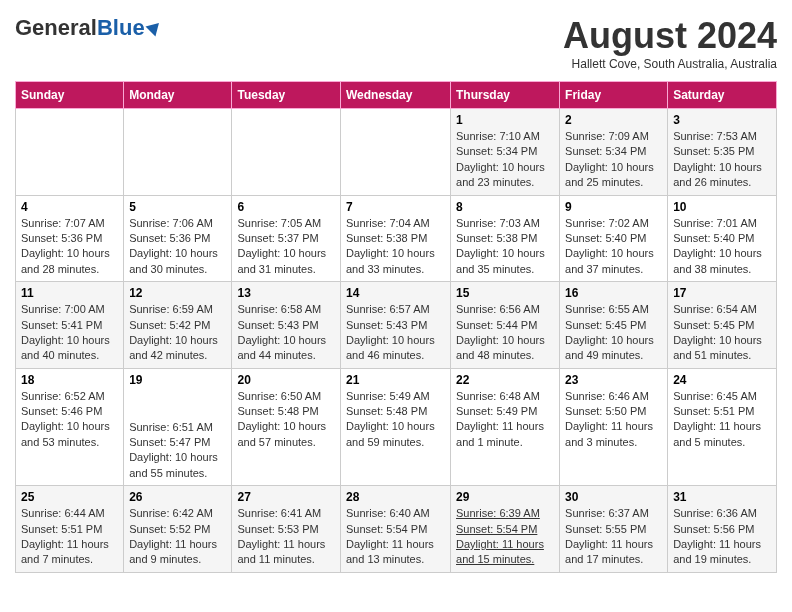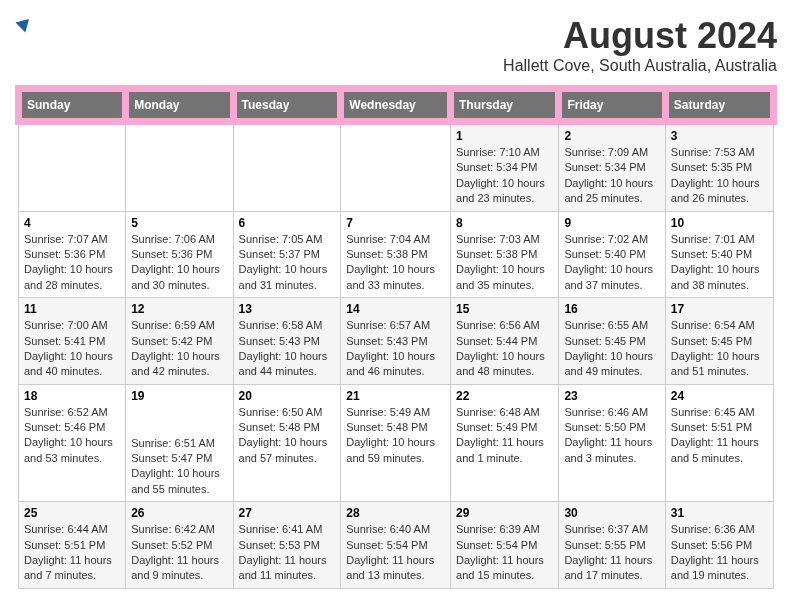--- a/index.html
+++ b/index.html
@@ -33,35 +33,35 @@
     }
     .title-area {
       text-align: right;
     }
     .main-title {
       font-size: 36px;
       font-weight: bold;
       color: #333;
     }
     .subtitle {
-      font-size: 16px;
+      font-size: 12px;
       color: #333;
     }
     table {
       width: 100%;
       border-collapse: collapse;
       font-size: 11px;
     }
     thead th {
-      background: #737373;
+      background: #be185d;
       color: #fff;
       padding: 6px 5px;
       text-align: left;
       font-size: 12px;
-      border: 7px solid #f9a8d4;
+      border: 1px solid #f9a8d4;
     }
     tbody td {
       border: 1px solid #ccc;
       vertical-align: top;
       padding: 4px 5px;
       height: 80px;
       width: 113px;
     }
     tbody tr:nth-child(odd) td {
       background: #f5f5f5;
@@ -80,20 +80,23 @@
       font-size: 11px;
     }
     .empty { background: #fff !important; }
   </style>
 </head>
 <body>
 
 <div class="header-area">
   <div class="logo">
     <div class="logo-row">
+      <span class="logo-text">
+        <span class="logo-general">General</span><span class="logo-blue">Blue</span>
+      </span>
       <svg width="18" height="18" viewBox="0 0 18 18">
         <polygon points="9,2 16,14 2,14" fill="#1a5fa8" transform="rotate(45, 9, 9)"></polygon>
       </svg>
     </div>
   </div>
   <div class="title-area">
     <div class="main-title">August 2024</div>
     <div class="subtitle">Hallett Cove, South Australia, Australia</div>
   </div>
 </div>
@@ -315,21 +318,21 @@
         </td>
         <td>
           <div class="day-num">28</div>
           <div class="day-info" style="white-space: pre-line;">Sunrise: 6:40 AM
 Sunset: 5:54 PM
 Daylight: 11 hours
 and 13 minutes.</div>
         </td>
         <td>
           <div class="day-num">29</div>
-          <div class="day-info" style="white-space: pre-line;">Sunrise: 6:39 AM
+          <div class="day-info" style="white-space: pre-line; text-decoration: underline;">Sunrise: 6:39 AM
 Sunset: 5:54 PM
 Daylight: 11 hours
 and 15 minutes.</div>
         </td>
         <td>
           <div class="day-num">30</div>
           <div class="day-info" style="white-space: pre-line;">Sunrise: 6:37 AM
 Sunset: 5:55 PM
 Daylight: 11 hours
 and 17 minutes.</div>

